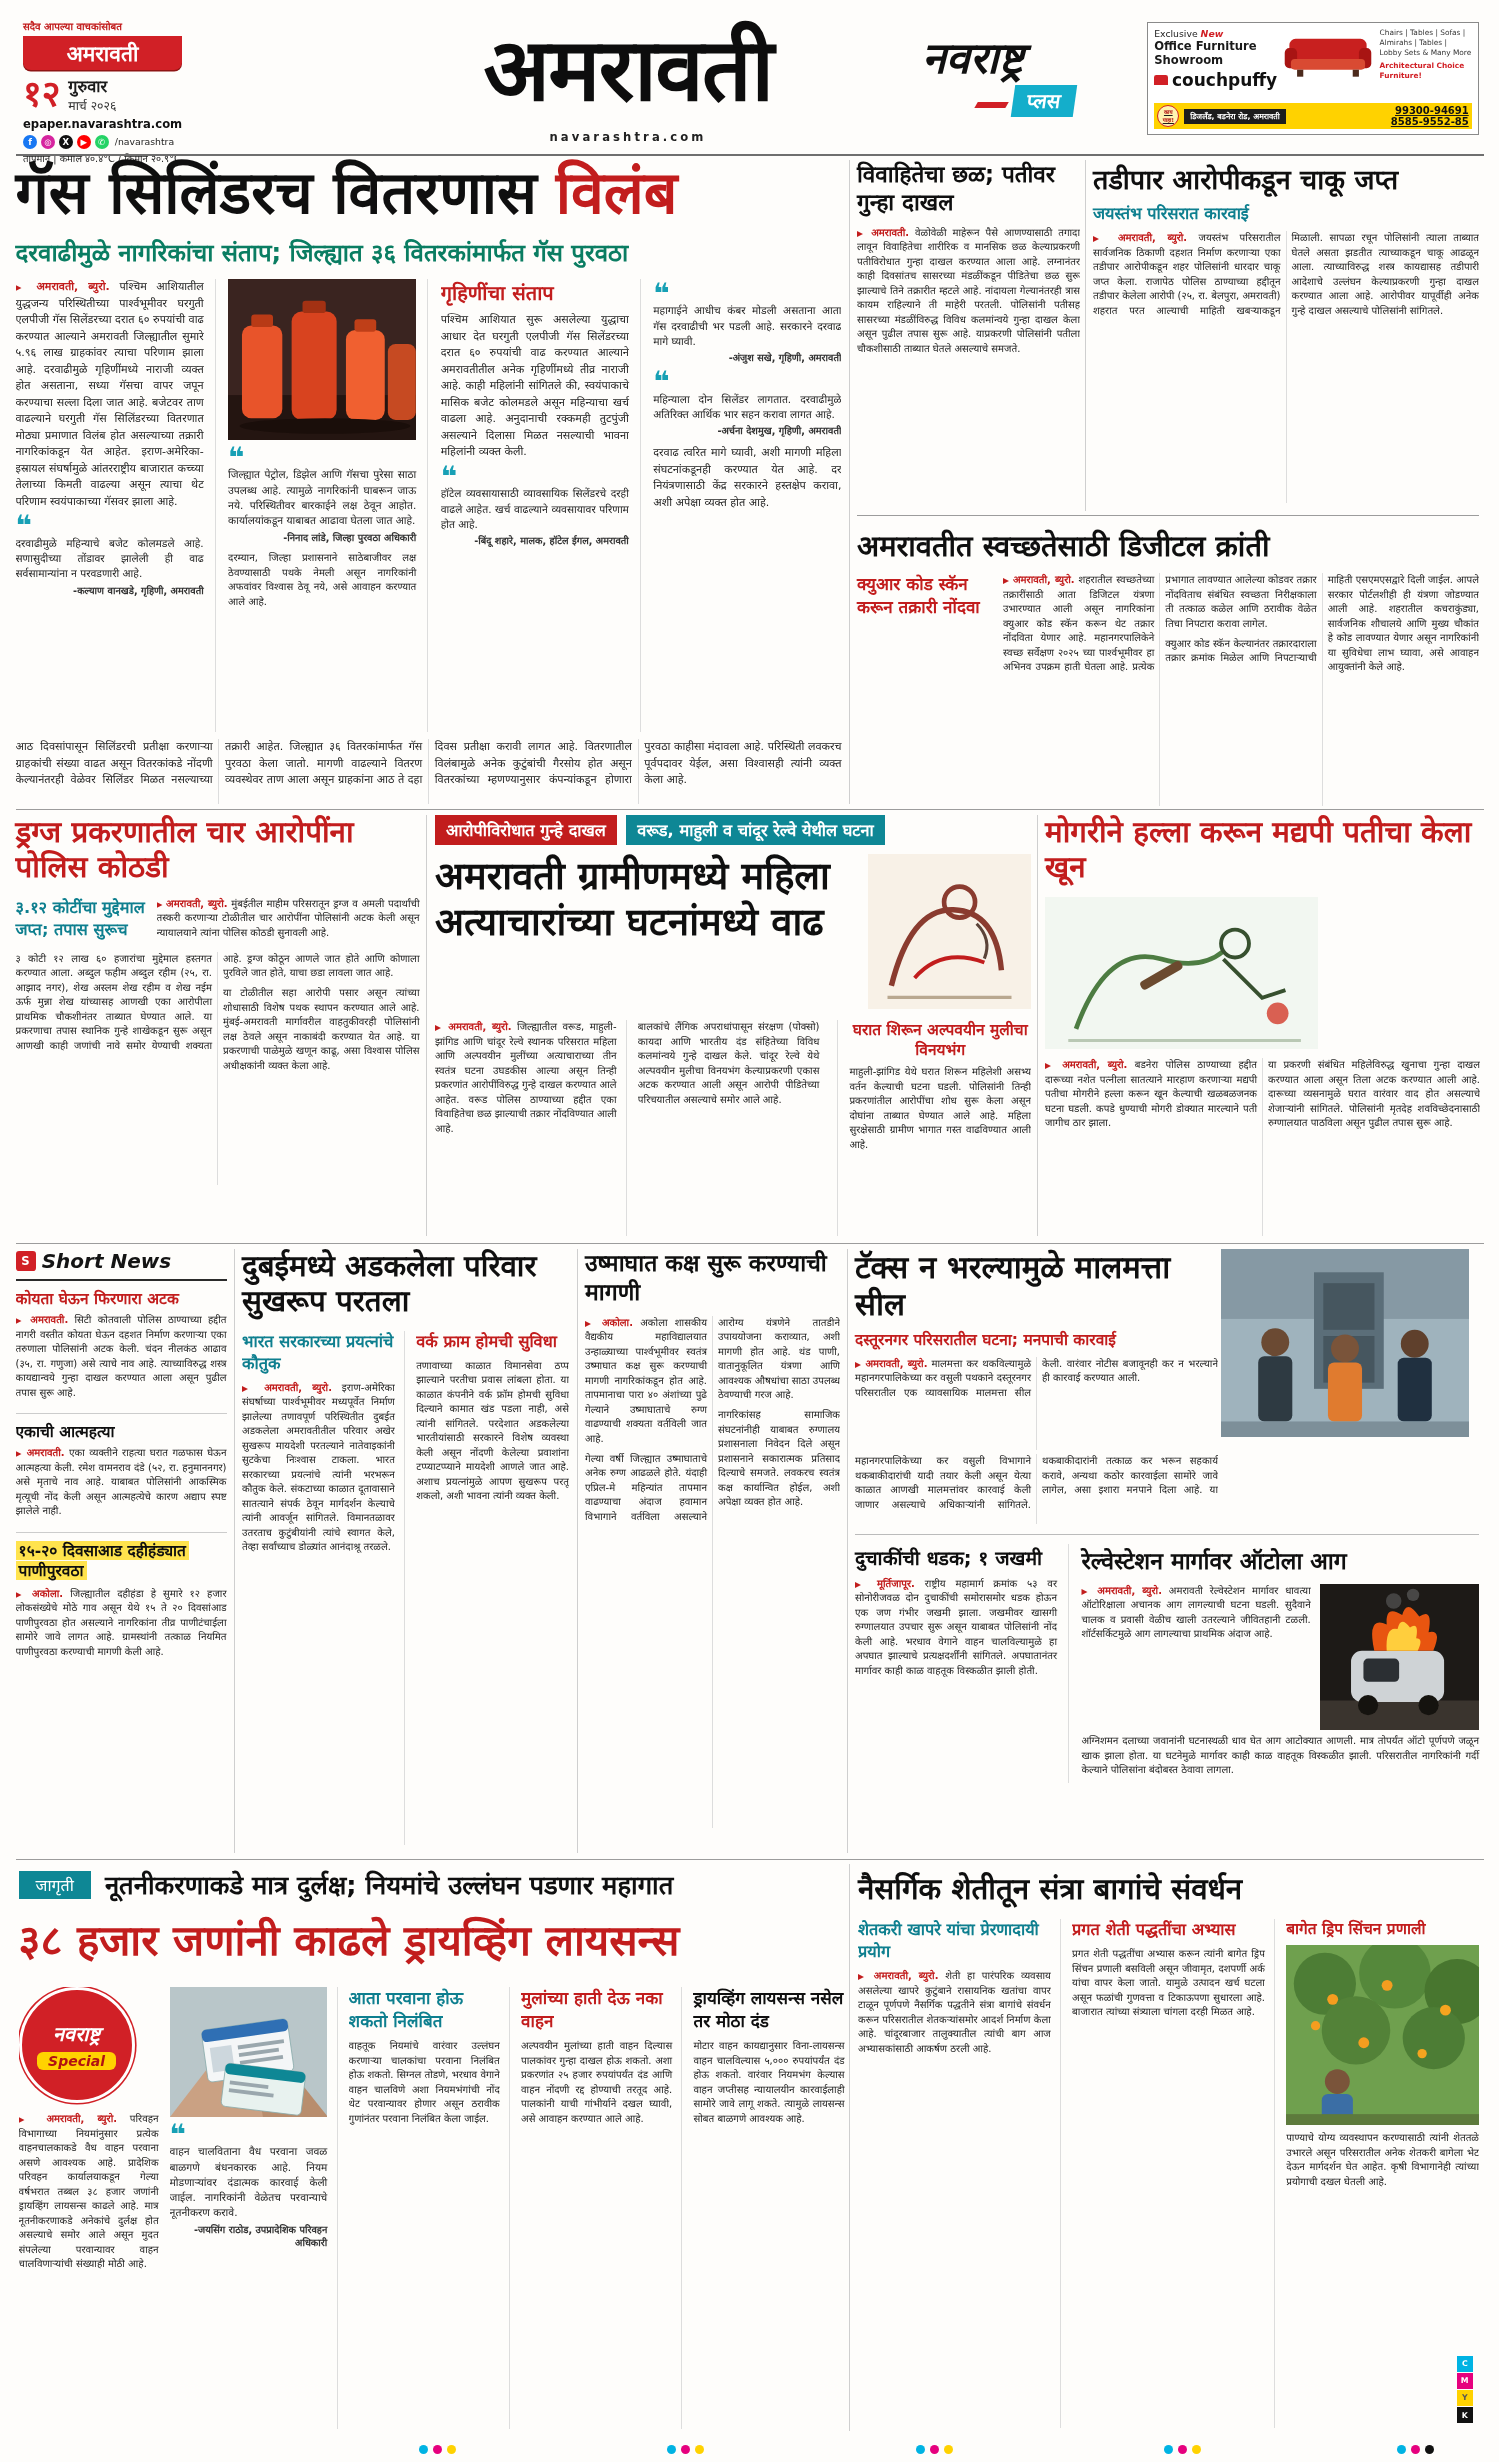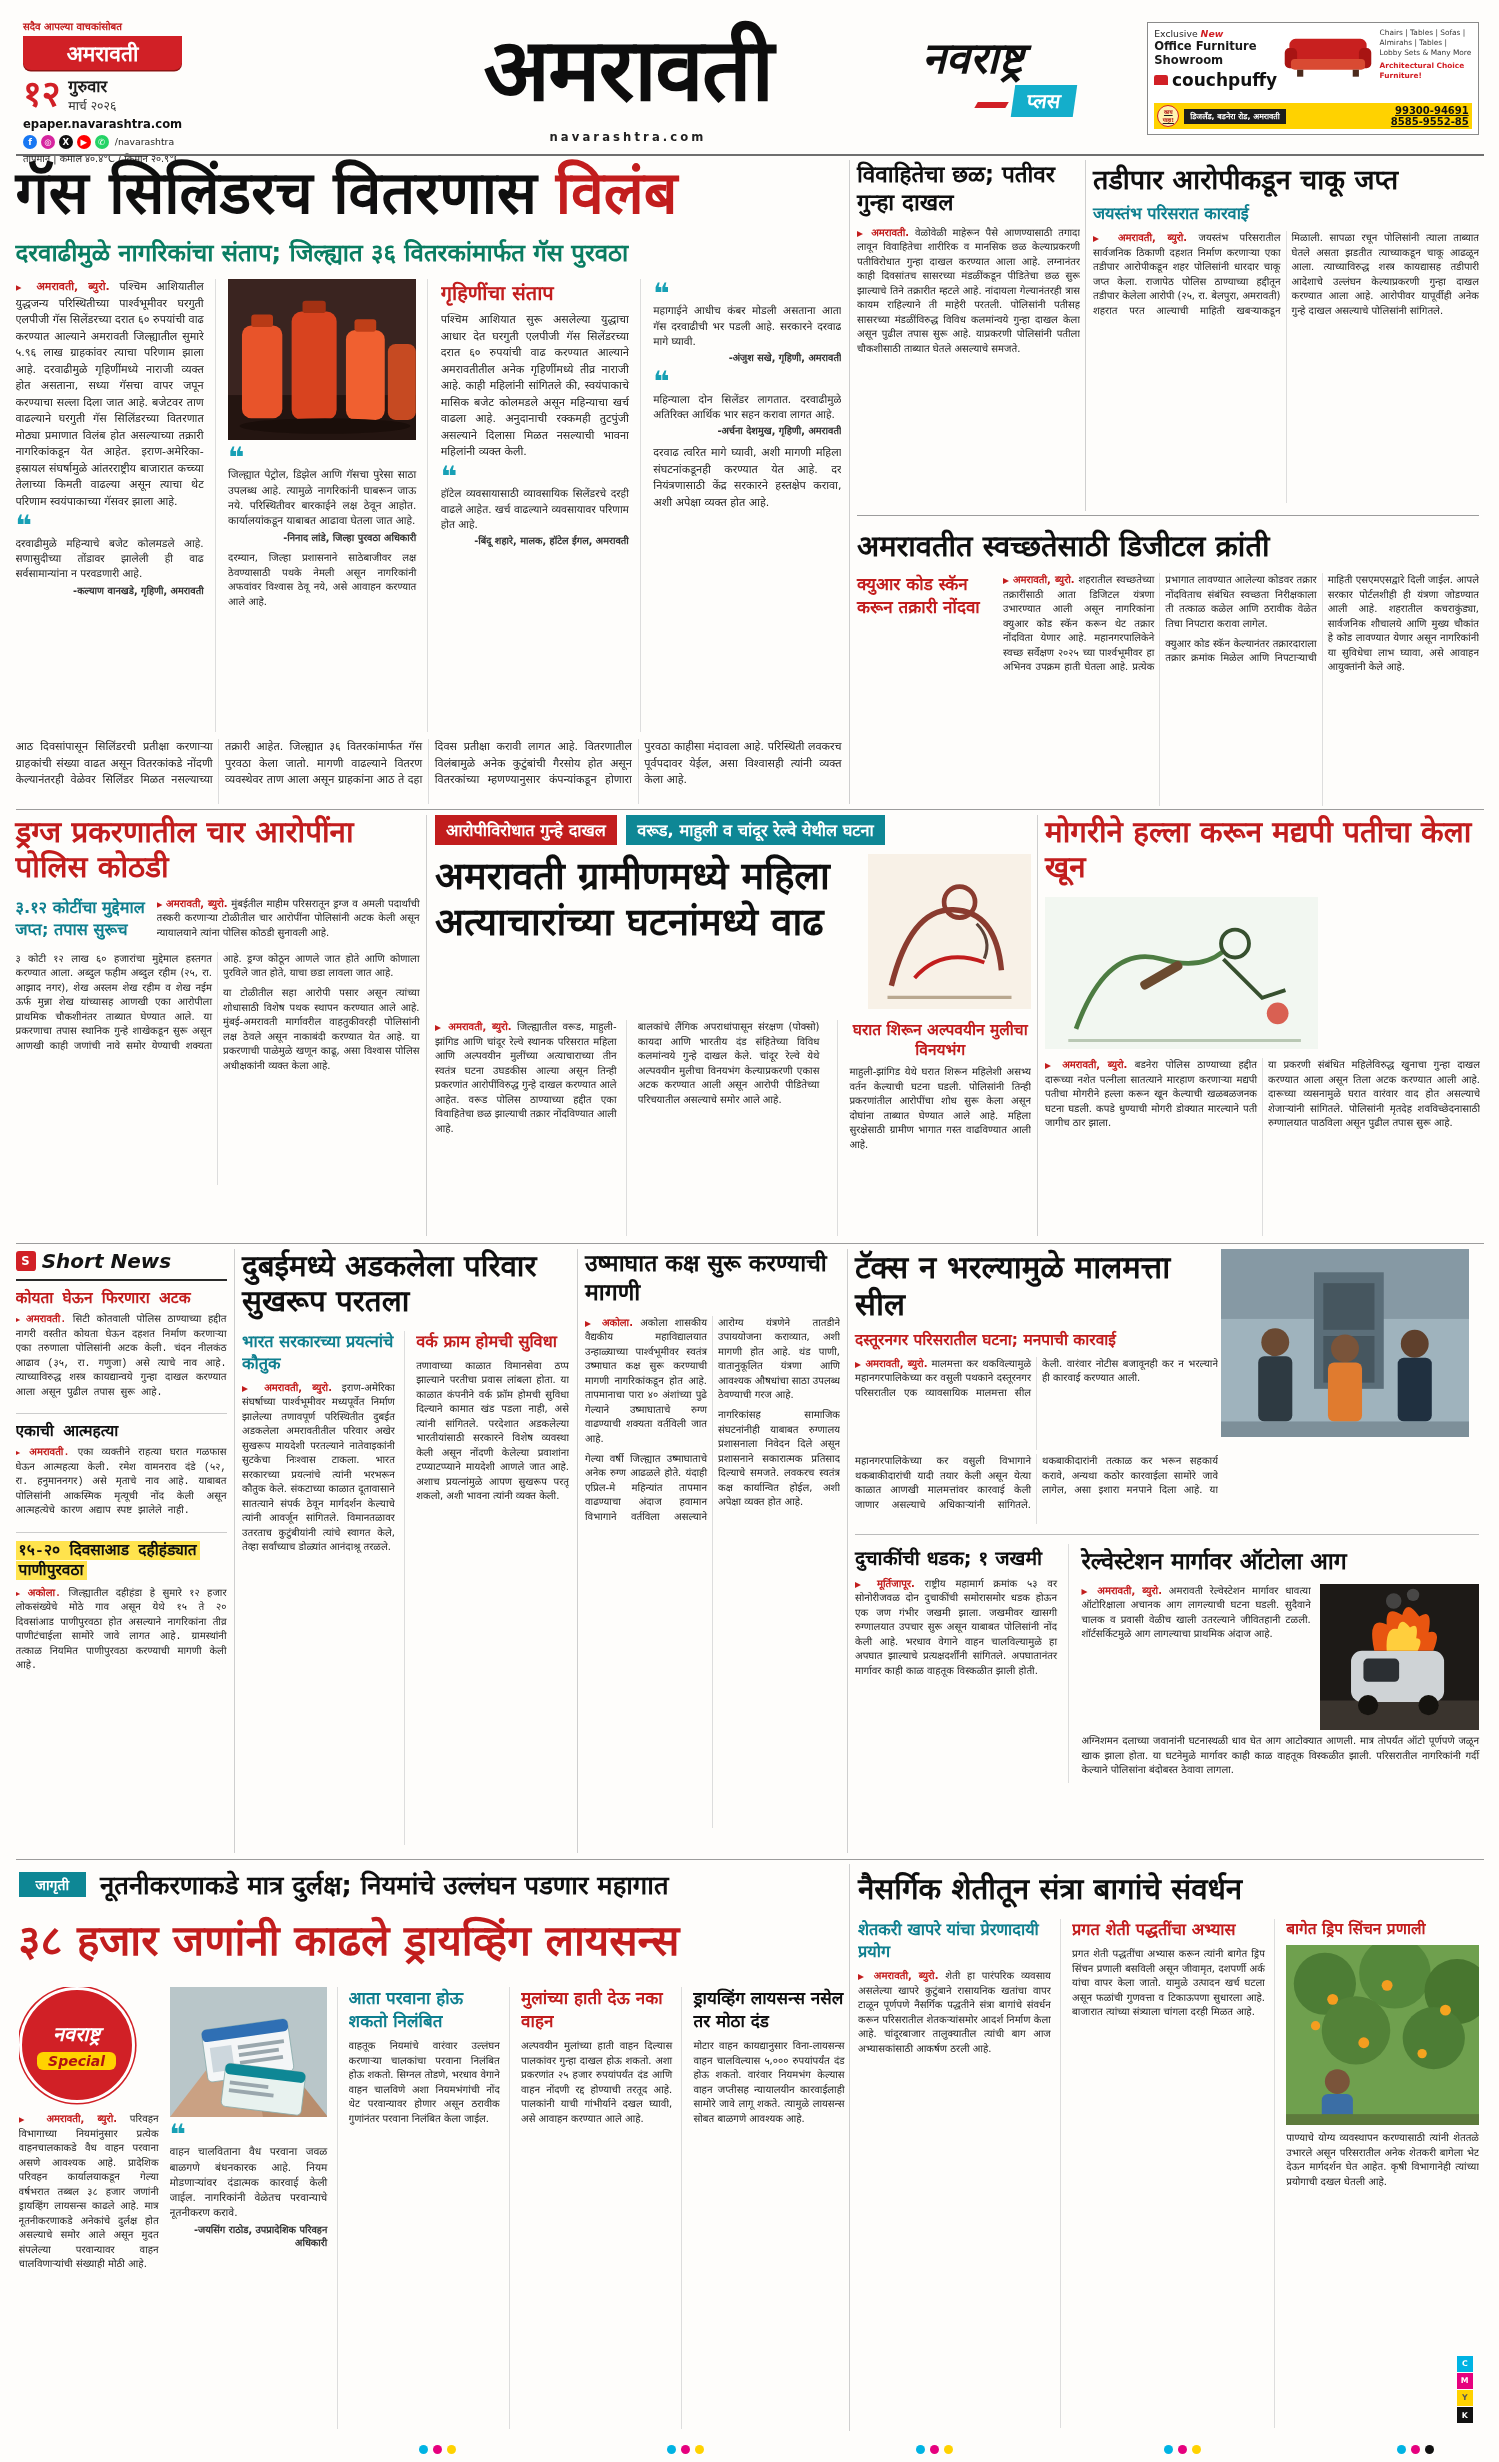--- a/index.html
+++ b/index.html
@@ -72,26 +72,26 @@
   .tag-red { background:#c21d1d; color:#fff; font-weight:bold; font-size:16.3px; padding:3.9px 11px; }
   .tag-teal { background:#0e8795; color:#fff; font-weight:bold; font-size:16.3px; padding:3.9px 11px; }
   .photo { overflow:hidden; background:#ccc; }
   .mini-red { color:#c21d1d; font-weight:bold; font-size:15.5px; line-height:1.3; text-align:center; margin-bottom:4.7px; }
 
   
   .sn-header { display:flex; align-items:center; gap:6.2px; border-bottom:2.3px solid #2b2b2b; padding-bottom:6.2px; }
   .sn-icon { width:20px; height:20px; background:#d12026; color:#fff; font-weight:bold; font-size:11.6px;
     display:flex; align-items:center; justify-content:center; border-radius:3.1px; }
   .sn-title { font-size:20px; font-weight:bold; font-style:italic; color:#141414; }
-  .sn-item { padding:7.8px 0; border-bottom:0.8px solid #ccc;font-family:Liberation Mono, monospace; }
+  .sn-item { padding:7.8px 0; border-bottom:0.8px solid #ccc; }
   .sn-head { font-size:15.5px; line-height:1.3; margin-bottom:3.9px; }
   .yellow-head { background:#ffe34d; display:inline; padding:0.8px 3.1px; box-decoration-break:clone; }
 
   
-  .jag-tag { background:#0e8795; color:#fff; font-size:14px; font-weight:bold; padding:3px 17px; display:inline-block; }
+  .jag-tag { background:#0e8795; color:#fff; font-size:16px; font-weight:normal; padding:3px 17px; display:inline-block; }
   .badge { width:116px; height:116px; border-radius:50%; background:#d12026; border:3.1px solid #fff;
     box-shadow:0 0 0 1.6px #d12026; display:flex; flex-direction:column; align-items:center; justify-content:center; }
   .badge-top { color:#fff; font-size:20px; font-weight:bold; font-style:italic; }
   .badge-bottom { background:#ffd200; color:#b01212; font-size:14px; font-weight:bold; font-style:italic;
     padding:0.8px 11px; border-radius:6.2px; margin-top:4.7px; }
 
   
   .cmyk { display:flex; flex-direction:column; gap:1.6px; }
   .cmyk span { width:15.5px; height:15.5px; color:#fff; font-size:7.8px; font-weight:bold; display:flex; align-items:center; justify-content:center; }
   .dots { display:flex; gap:4.7px; }

